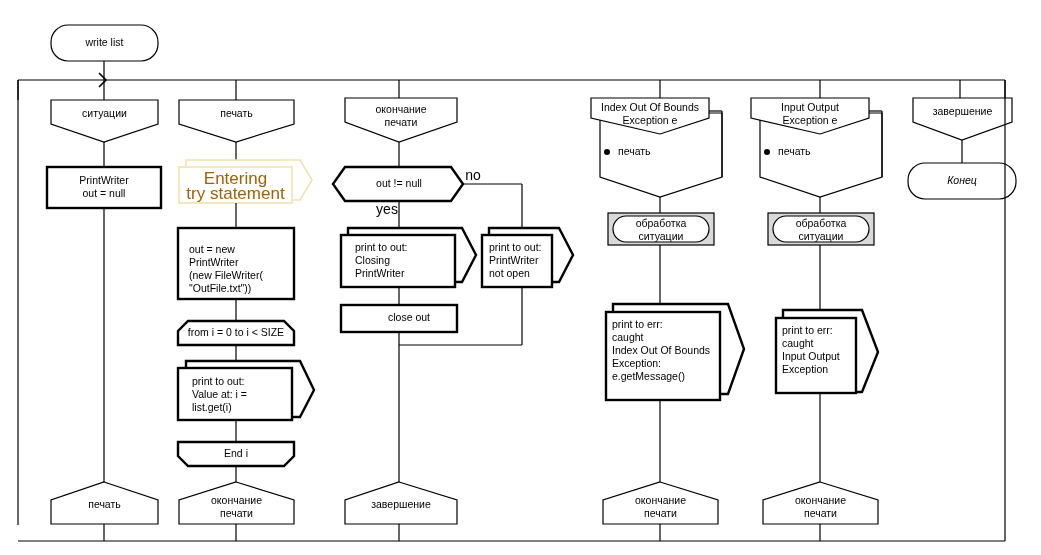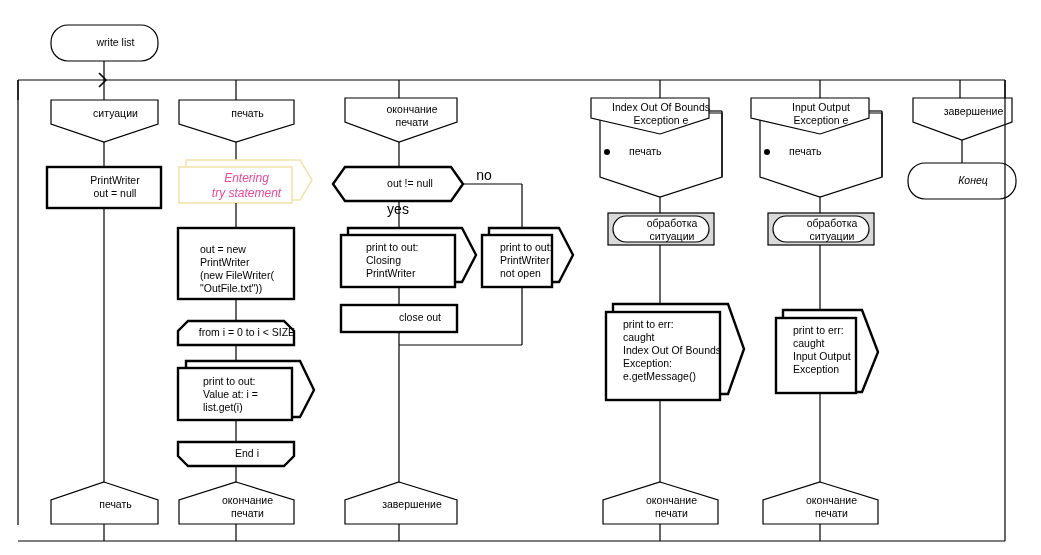--- a/index.html
+++ b/index.html
@@ -1,22 +1,22 @@
 <!DOCTYPE html>
 <html><head>
 <meta charset="utf-8">
 <style>
   html,body{margin:0;padding:0;background:#ffffff;}
   body{font-family:"Liberation Sans","DejaVu Sans",sans-serif;}
   #canvas{position:relative;width:1041px;height:555px;background:#fff;overflow:hidden;}
   svg#diagram{position:absolute;left:0;top:0;width:1041px;height:555px;}
   .lbl{position:absolute;text-align:center;font-size:10.5px;line-height:13px;color:#000;
-       white-space:pre-line;pointer-events:none;padding-left:11px;}
+       white-space:pre-line;pointer-events:none;}
   .lbl.left{text-align:left;}
-  .note-txt{color:#ec4899;font-size:12px;line-height:15px;font-style:italic;}
+  .note-txt{color:#a16207;font-size:17px;line-height:15px;}
   .small{font-size:14px;}
 </style>
 </head>
 <body>
 
 <div id="canvas">
 
 <svg id="diagram" viewBox="0 0 1041 555">
   <g fill="none" stroke="#000" stroke-width="1.2" shape-rendering="geometricPrecision">
 

